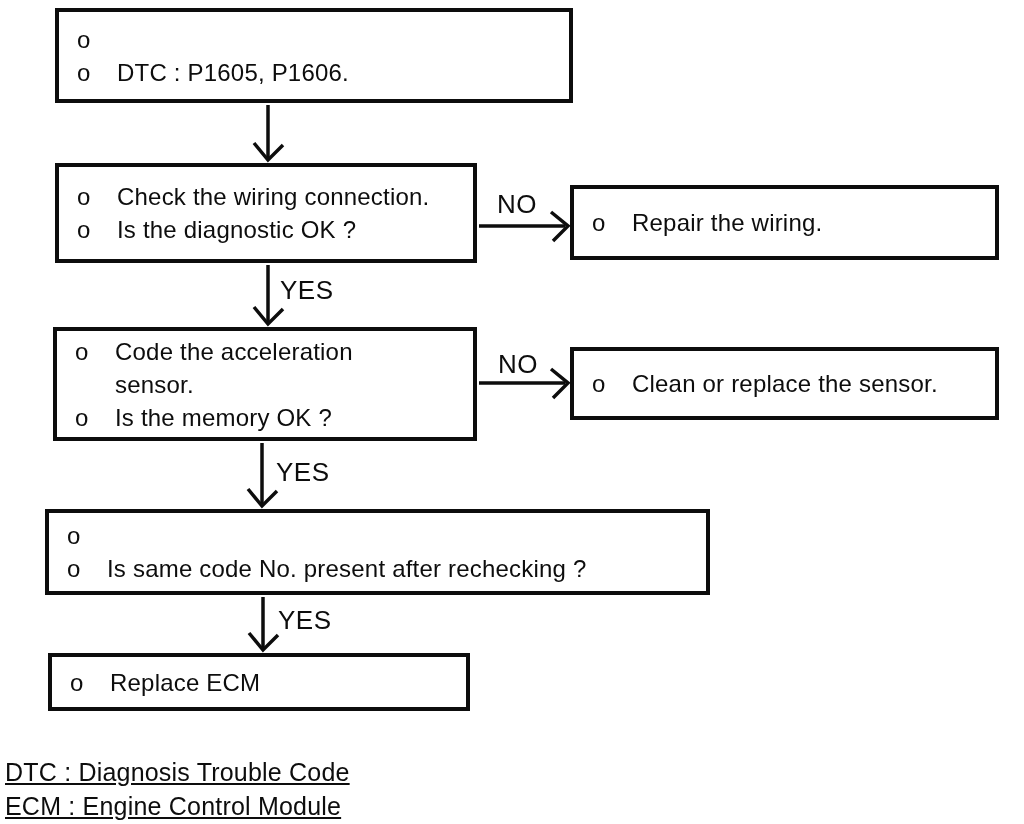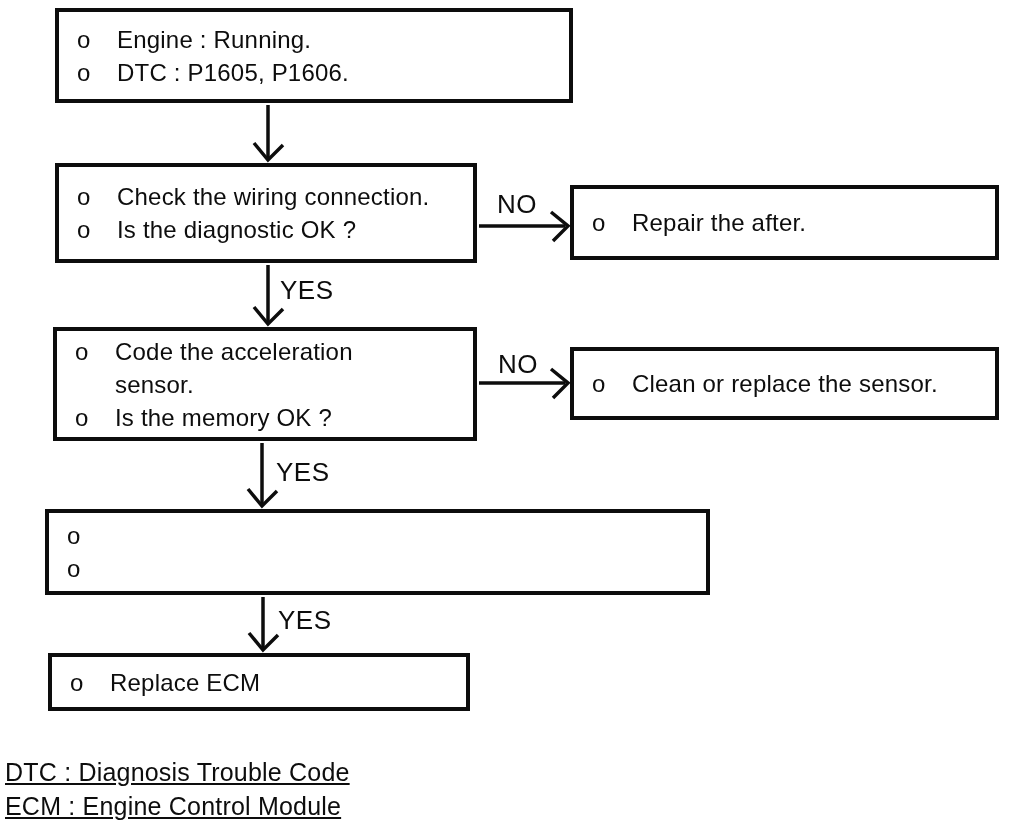--- a/index.html
+++ b/index.html
@@ -100,21 +100,20 @@
     </g>
     <g>
       <path d="M479 383 H565"></path>
       <polyline points="551,369 568,383 553,398"></polyline>
     </g>
   </svg>
 
   <div class="fbox" id="box-conditions">
     <div class="item">
       <span class="bullet">o</span>
-      <span class="txt">Engine : Running.</span>
     </div>
     <div class="item">
       <span class="bullet">o</span>
       <span class="txt">DTC : P1605, P1606.</span>
     </div>
   </div>
 
   <div class="fbox" id="box-check-wiring">
     <div class="item">
       <span class="bullet">o</span>
@@ -122,21 +121,21 @@
     </div>
     <div class="item">
       <span class="bullet">o</span>
       <span class="txt">Is the diagnostic OK ?</span>
     </div>
   </div>
 
   <div class="fbox" id="box-repair">
     <div class="item">
       <span class="bullet">o</span>
-      <span class="txt">Repair the after.</span>
+      <span class="txt">Repair the wiring.</span>
     </div>
   </div>
 
   <div class="fbox" id="box-check-sensor">
     <div class="item">
       <span class="bullet">o</span>
       <span class="txt">
         <span>Code the acceleration</span>
         <span>sensor.</span>
       </span>
@@ -153,20 +152,21 @@
       <span class="txt">Clean or replace the sensor.</span>
     </div>
   </div>
 
   <div class="fbox" id="box-erase">
     <div class="item">
       <span class="bullet">o</span>
     </div>
     <div class="item">
       <span class="bullet">o</span>
+      <span class="txt">Is same code No. present after rechecking ?</span>
     </div>
   </div>
 
   <div class="fbox" id="box-replace">
     <div class="item">
       <span class="bullet">o</span>
       <span class="txt">Replace ECM</span>
     </div>
   </div>
 

